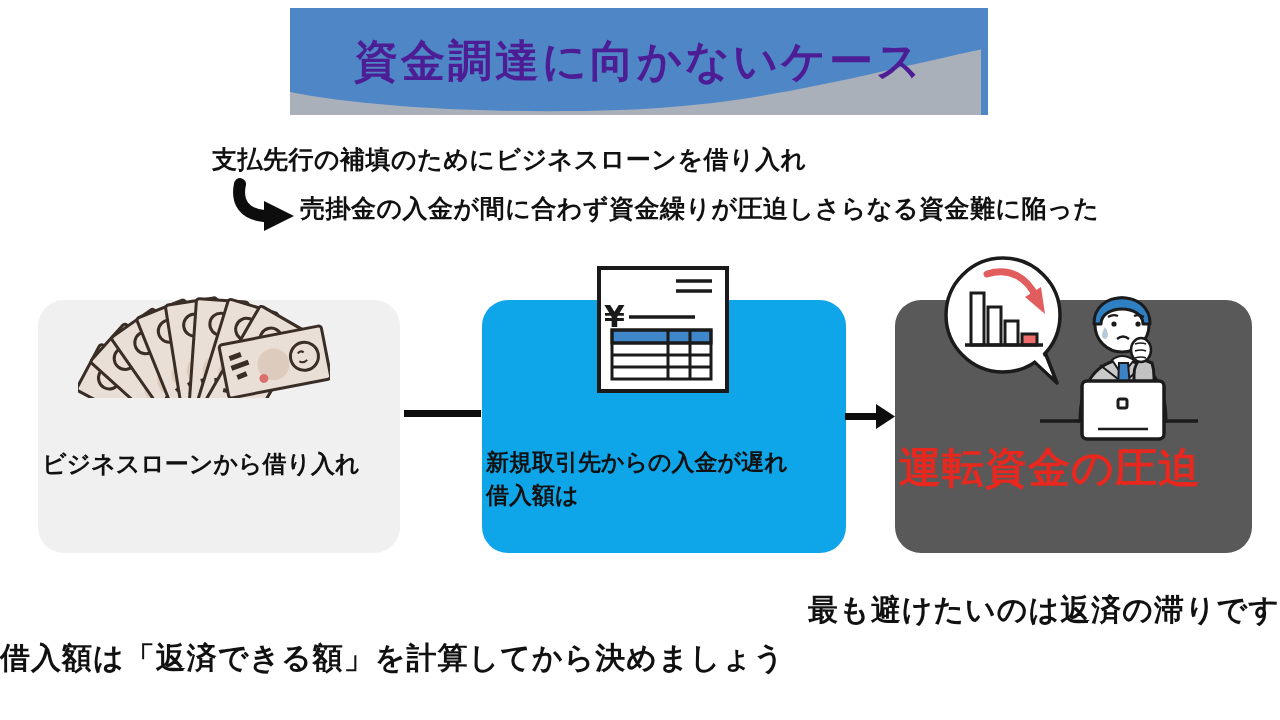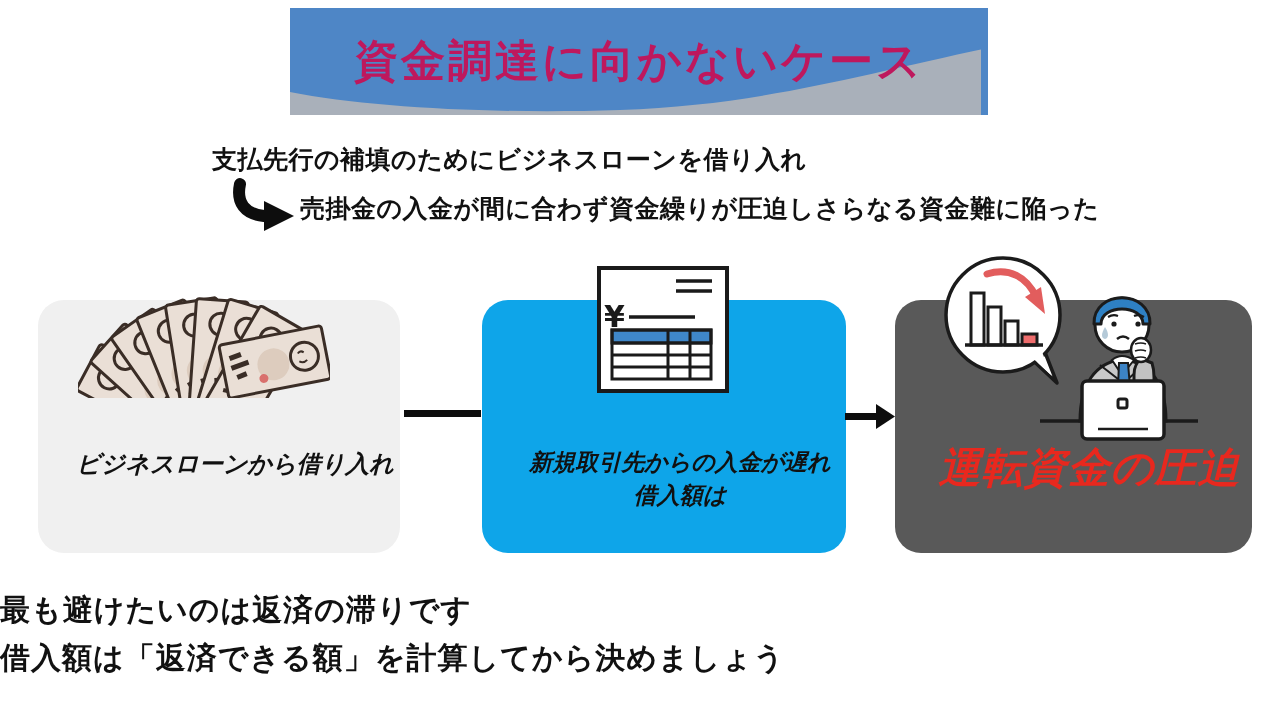--- a/index.html
+++ b/index.html
@@ -8,51 +8,51 @@
     font-family:"DejaVu Sans","Liberation Sans",sans-serif;
   }
   .abs{position:absolute;}
   .jp{font-weight:700;color:#111;white-space:nowrap;}
 
   
   .banner{left:290px;top:8px;width:698px;height:107px;}
   .banner svg{position:absolute;left:0;top:0;}
   .banner-title{
     position:absolute;inset:0;display:flex;align-items:center;justify-content:center;
-    font-size:44px;font-weight:700;color:#be185d;letter-spacing:3px;white-space:nowrap;
+    font-size:44px;font-weight:700;color:#4c1d95;letter-spacing:3px;white-space:nowrap;
   }
 
   
   .intro1{left:212px;top:143px;font-size:25px;letter-spacing:0.5px;}
   .intro2{left:300px;top:192px;font-size:25px;letter-spacing:0.5px;}
   .intro-arrow{left:226px;top:177px;width:72px;height:54px;}
 
   
   .card{top:300px;height:253px;border-radius:26px;}
   .card1{left:38px;width:362px;background:#f0f0f0;}
   .card2{left:482px;width:364px;background:#0ea5e9;}
   .card3{left:895px;width:357px;background:#595959;}
 
-  .card-label{position:absolute;left:16px;width:100%;text-align:center;font-style:italic;}
+  .card-label{position:absolute;left:4px;width:100%;text-align:left;}
   .label1{top:148px;font-size:24px;}
   .label2{top:146px;font-size:23px;line-height:33px;}
   .label3{top:140px;font-size:42px;color:#e8281e;letter-spacing:1px;}
 
   
   .conn-line{left:404px;top:410px;width:77px;height:7px;background:#0d0d0d;}
   .conn-arrow{left:845px;top:403px;width:50px;height:27px;}
 
   
   .money-illu{left:78px;top:256px;width:252px;height:142px;}
   .invoice-illu{left:597px;top:266px;width:132px;height:127px;}
   .bubble-illu{left:941px;top:253px;width:130px;height:135px;}
   .person-illu{left:1040px;top:271px;width:160px;height:173px;}
 
   
-  .footer1{left:0;top:590px;width:1280px;text-align:left;font-size:30px;letter-spacing:1px;}
+  .footer1{left:0;top:590px;width:1280px;text-align:right;font-size:30px;letter-spacing:1px;}
   .footer2{left:0;top:638px;width:1280px;font-size:30px;letter-spacing:1px;}
 </style>
 </head>
 <body>
 
 <div class="stage">
 
   <div class="abs banner">
     <svg width="698" height="107" viewBox="0 0 698 107">
       <rect x="0" y="0" width="698" height="107" fill="#4e86c6"></rect>

